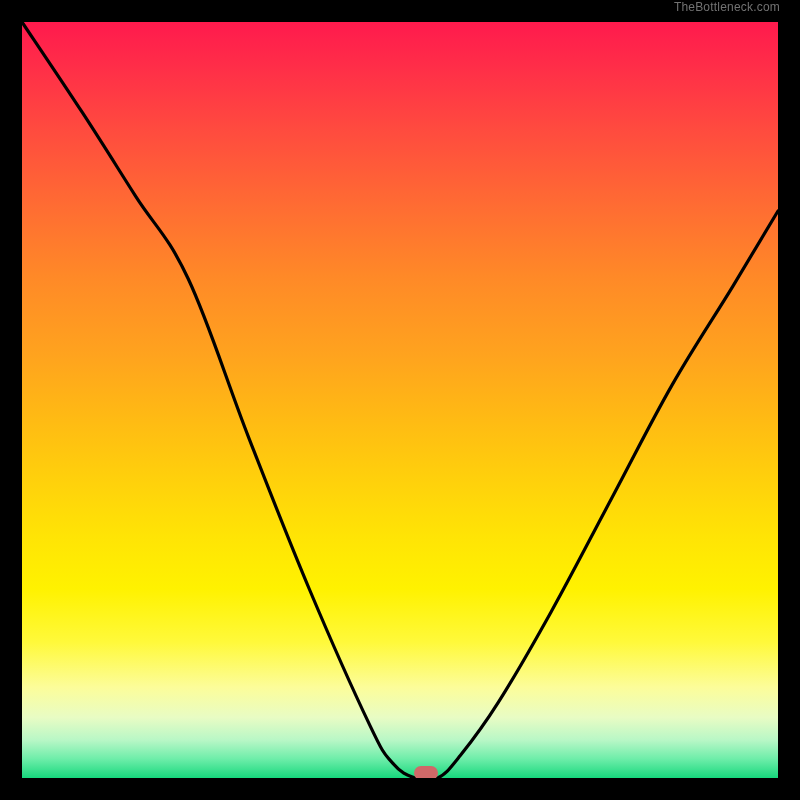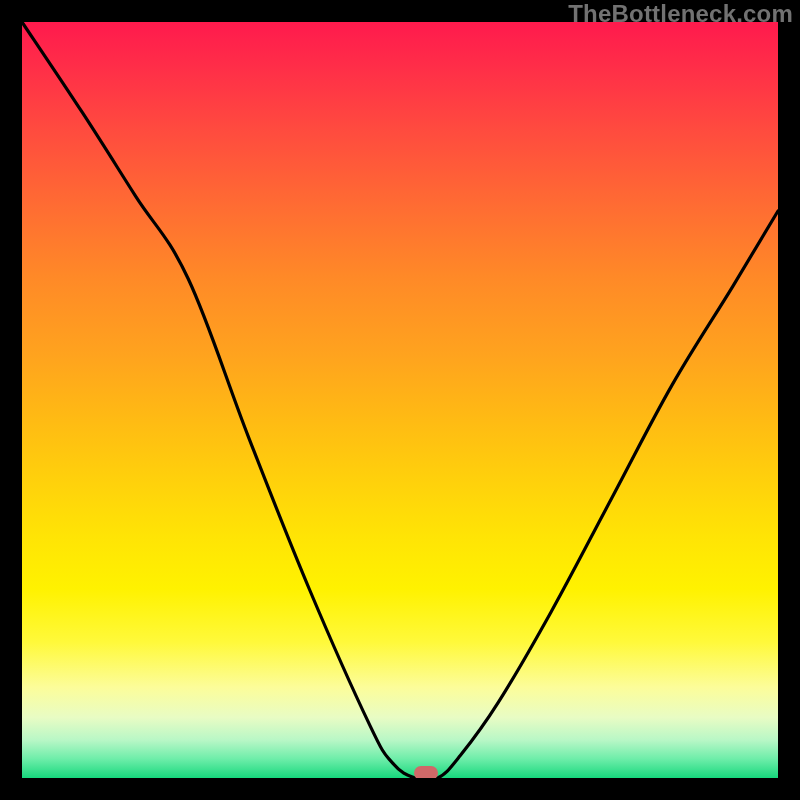--- a/index.html
+++ b/index.html
@@ -63,25 +63,25 @@
     position: absolute;
     width: 24px;
     height: 14px;
     border-radius: 7px;
     transform: translate(-50%, -50%);
     background: #d06868;
   }
   .watermark {
     position: absolute;
     top: 0;
-    right: 7px;
-    font-size: 24px;
+    right: 20px;
+    font-size: 12px;
     color: #727272;
     letter-spacing: 0.2px;
-    font-weight: 700;
+    font-weight: 400;
   }
 </style>
 </head>
 <body>
 
 <div class="frame">
   <div class="plot-area">
     <div class="gradient"></div>
     <svg class="curve" viewBox="0 0 756 756" preserveAspectRatio="none">
       <path id="curve-path" fill="none" stroke="#000" stroke-width="3.2" stroke-linecap="round" d="M 0 0 C 11.088000000000001 16.632000000000005 39.690000000000005 58.84200000000003 60.480000000000004 90.72000000000003 C 81.27000000000001 122.59800000000003 93.996 143.388 113.39999999999999 173.88 C 132.804 204.37199999999999 145.53 212.68799999999996 166.32 257.03999999999996 C 187.10999999999999 301.39199999999994 204.62399999999997 358.974 226.79999999999998 415.8 C 248.976 472.62600000000003 265.10400000000004 514.332 287.28000000000003 567 C 309.456 619.668 332.514 671.202 347.76 703.08 C 363.006 734.9580000000001 362.124 731.178 370.44 740.88 C 378.756 750.582 384.804 753.228 393.12 756 C 401.43600000000004 758.772 407.48400000000004 760.158 415.8 756 C 424.116 751.842 427.39199999999994 747.1800000000001 438.47999999999996 733.32 C 449.568 719.46 459.648 706.7339999999999 476.28000000000003 680.4 C 492.91200000000003 654.066 508.4099999999999 627.1020000000001 529.1999999999999 589.6800000000001 C 549.9899999999999 552.258 567.504 517.86 589.6800000000001 476.28000000000003 C 611.8560000000001 434.70000000000005 627.9839999999999 401.688 650.16 362.88 C 672.336 324.072 691.236 296.47799999999995 710.64 264.59999999999997 C 730.044 232.72199999999995 747.684 202.85999999999999 756 189"></path>

